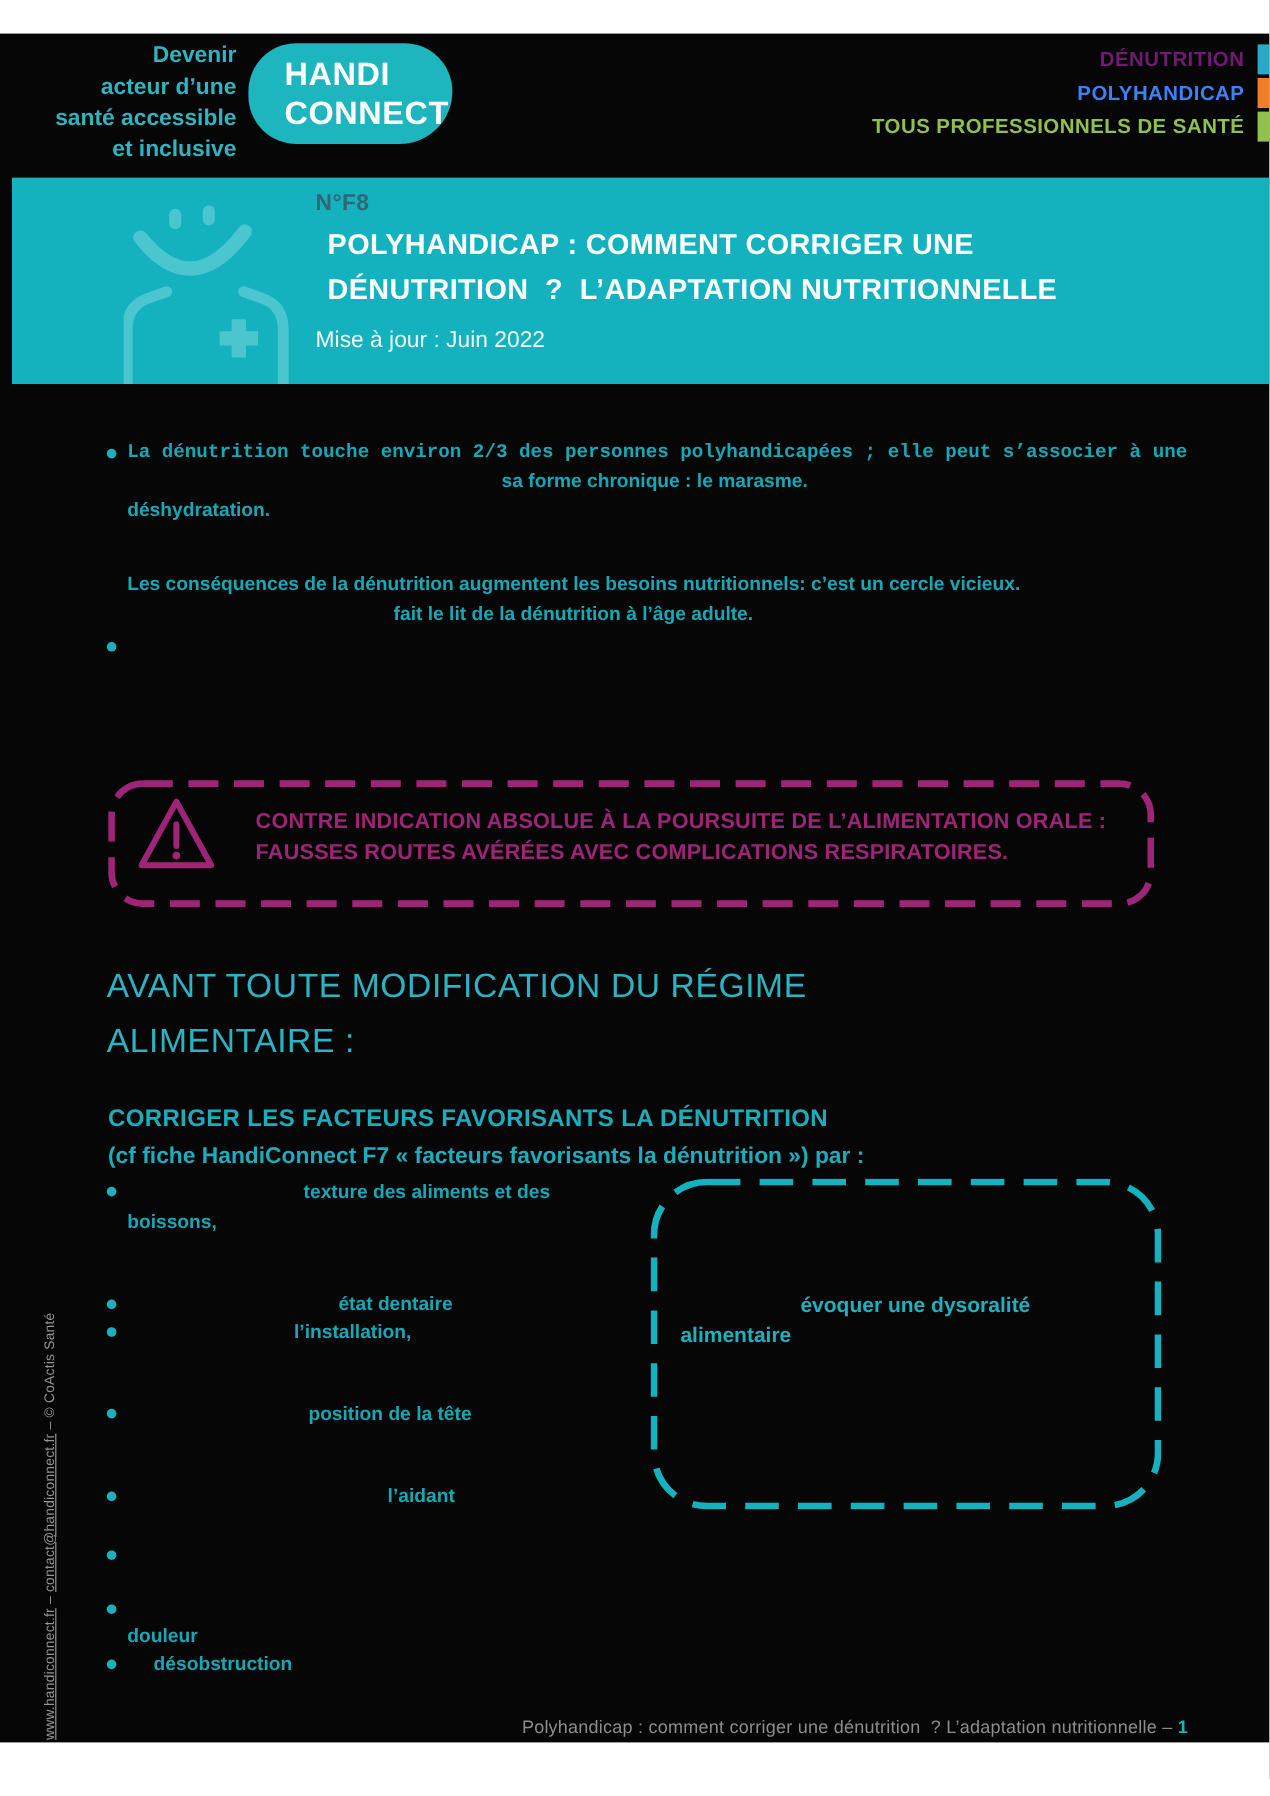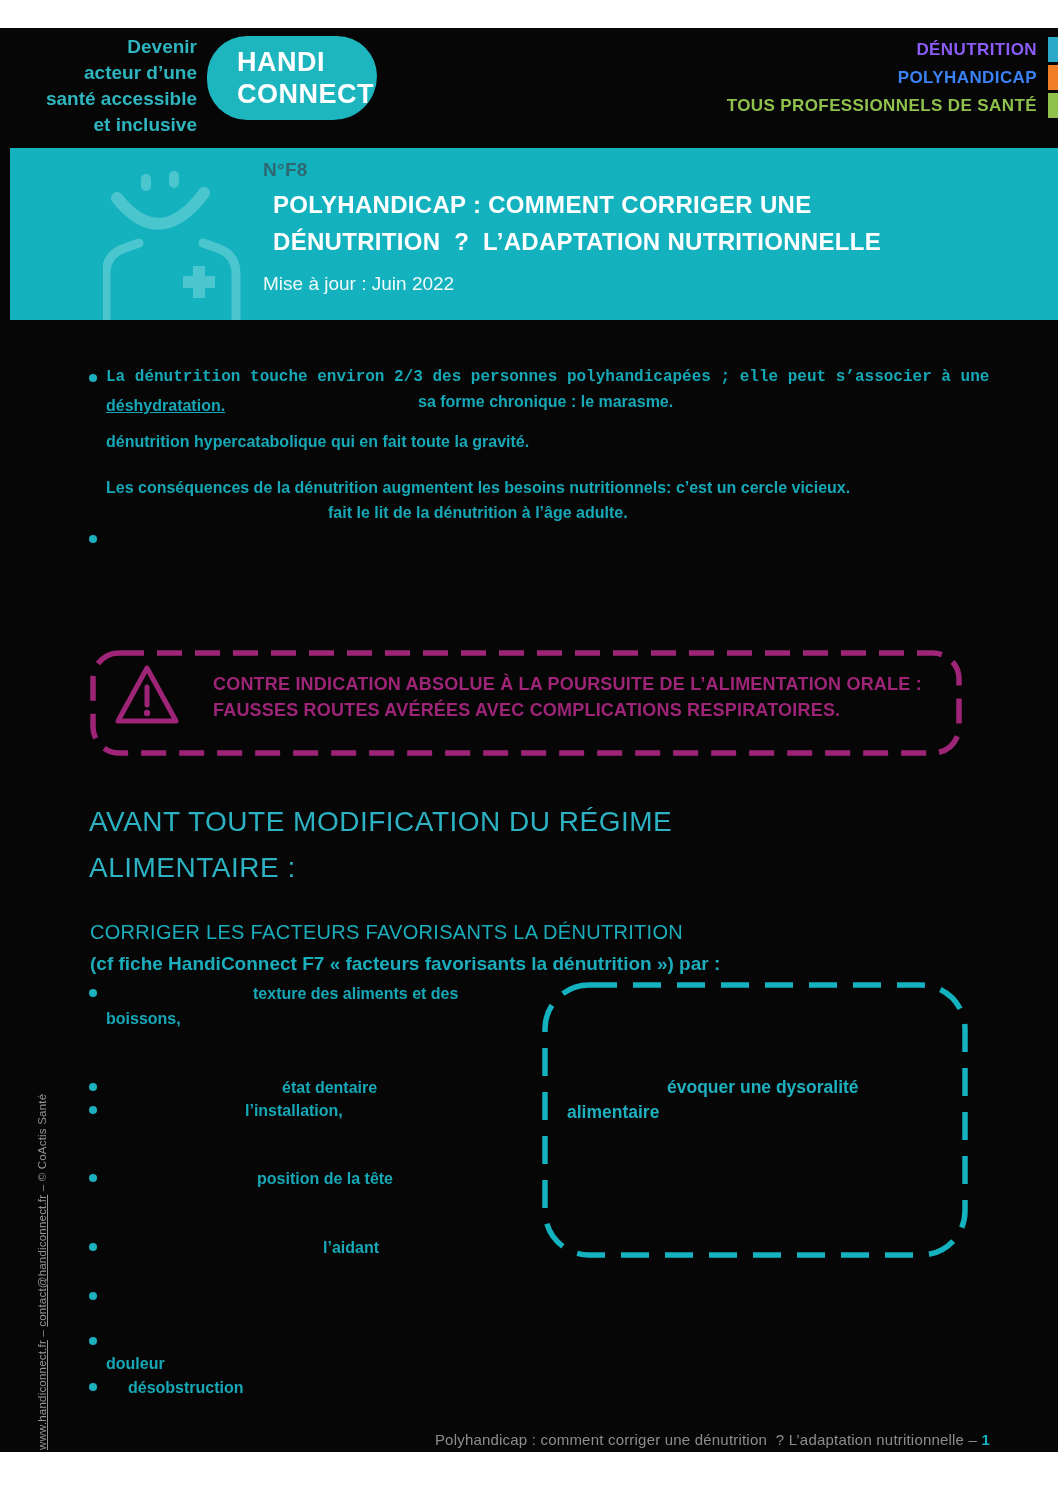--- a/index.html
+++ b/index.html
@@ -11,41 +11,41 @@
 
   
   .tagline{left:0;top:34px;width:197px;text-align:right;color:#2eb5bf;
            font-weight:bold;font-size:19px;line-height:26px;}
   .logo{left:207px;top:36px;width:170px;height:84px;background:#1db5be;
         border-radius:42px 42px 46px 42px;box-sizing:border-box;
         display:flex;flex-direction:column;justify-content:center;padding-left:30px;
         color:#ffffff;font-weight:bold;font-size:27px;line-height:32px;letter-spacing:0.5px;}
   .tags{right:21px;top:36px;text-align:right;font-weight:bold;font-size:17px;
         line-height:28px;letter-spacing:0.4px;}
-  .tag-teal{color:#8b5cf6;}
+  .tag-teal{color:#701a75;}
   .tag-orange{color:#3b82f6;}
   .tag-green{color:#8fc14c;}
   .tab{right:0;width:10px;height:25px;}
 
   
   .band{left:10px;top:148px;width:1048px;height:172px;background:#13b2be;}
   .fiche-number{left:263px;top:159px;color:#2f6872;font-size:19px;font-weight:600;letter-spacing:0.3px;}
   .band-title{left:273px;color:#ffffff;font-weight:bold;font-size:24px;letter-spacing:0.3px;}
   .band-updated{left:263px;top:273px;color:rgba(255,255,255,0.93);font-size:19px;font-weight:300;}
 
   
   .t{color:#17a8b7;font-weight:600;font-size:16px;line-height:20px;}
   .dot{width:8px;height:8px;border-radius:50%;background:#1cb0bf;}
 
   
   .warn-text{color:#9e2478;font-weight:bold;font-size:18px;letter-spacing:0.2px;}
 
   
   .h-big{left:89px;color:#2cb2c2;font-weight:300;font-size:28px;letter-spacing:0.5px;}
-  .h-sub{left:90px;top:921px;color:#1cadbc;font-weight:normal;font-size:20px;letter-spacing:0.3px;}
+  .h-sub{left:90px;top:921px;color:#1cadbc;font-weight:bold;font-size:20px;letter-spacing:0.3px;}
   .h-note{left:90px;top:953px;color:#1cadbc;font-weight:bold;font-size:19px;}
 
   
   .callout-text{color:#1fb0c0;font-weight:bold;font-size:17.5px;}
 
   
   .footer{right:68px;top:1431px;color:#8d8d8d;font-size:15px;letter-spacing:0.2px;margin-left:35px;}
   .footer b{color:#14b1bf;font-weight:bold;}
   .credit{left:36px;top:1450px;transform:rotate(-90deg);transform-origin:0 0;
           white-space:pre;color:#949494;font-size:11.5px;letter-spacing:0.2px;}
@@ -91,23 +91,22 @@
     <path d="M90,104 h12 v10 h10 v12 h-10 v10 h-12 v-10 h-10 v-12 h10 z" fill="#4cc6ce"></path>
   </svg>
 
   <div class="abs fiche-number">N°F8</div>
   <div class="abs band-title pre" style="top:191px;">POLYHANDICAP : COMMENT CORRIGER UNE</div>
   <div class="abs band-title pre" style="top:228px;">DÉNUTRITION  ?  L’ADAPTATION NUTRITIONNELLE</div>
   <div class="abs band-updated">Mise à jour : Juin 2022</div>
 
   <div class="abs dot" style="left:89px;top:374px;"></div>
   <div class="abs t pre" style="left:106px;top:367px;font-family:Liberation Mono, monospace;">La dénutrition touche environ 2/3 des personnes polyhandicapées ; elle peut s’associer à une</div>
-  <div class="abs t pre" style="left:106px;top:396px;text-decoration:underline;">déshydratation.</div>
+  <div class="abs t pre" style="left:106px;top:416px;">déshydratation.</div>
   <div class="abs t pre" style="left:418px;top:392px;">sa forme chronique : le marasme.</div>
-  <div class="abs t pre" style="left:106px;top:432px;">dénutrition hypercatabolique qui en fait toute la gravité.</div>
   <div class="abs t pre" style="left:106px;top:478px;">Les conséquences de la dénutrition augmentent les besoins nutritionnels: c’est un cercle vicieux.</div>
   <div class="abs t pre" style="left:310px;top:503px;margin-left:18px;">fait le lit de la dénutrition à l’âge adulte.</div>
   <div class="abs dot" style="left:89px;top:535px;"></div>
 
   <svg class="abs" style="left:90px;top:650px;" width="872" height="106" viewBox="0 0 872 106">
     <rect x="3" y="3" width="866" height="100" rx="26" fill="none" stroke="#9e2478" stroke-width="5.5" stroke-dasharray="25 13"></rect>
   </svg>
   <svg class="abs" style="left:113px;top:663px;" width="68" height="64" viewBox="0 0 68 64">
     <path d="M34 5 L63 58 L5 58 Z" fill="none" stroke="#9e2478" stroke-width="5" stroke-linejoin="round"></path>
     <line x1="34" y1="24" x2="34" y2="42" stroke="#9e2478" stroke-width="5" stroke-linecap="round"></line>

